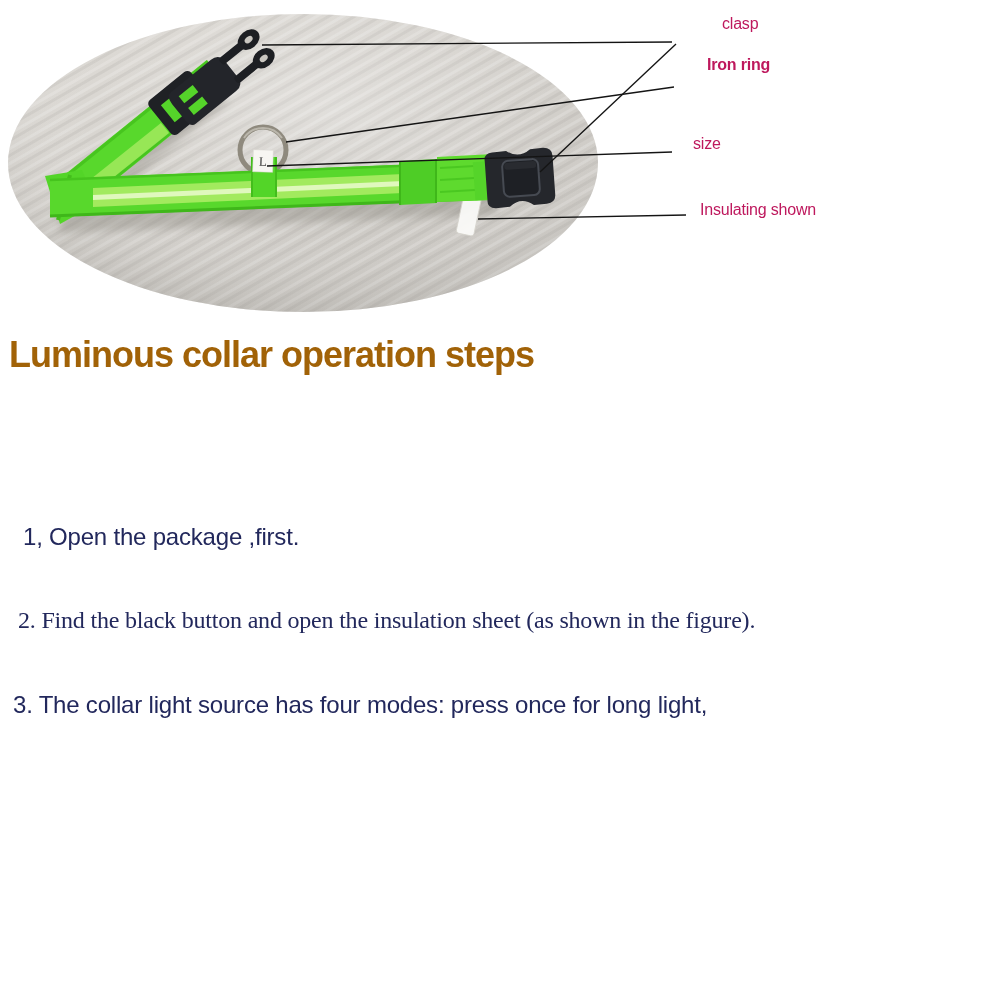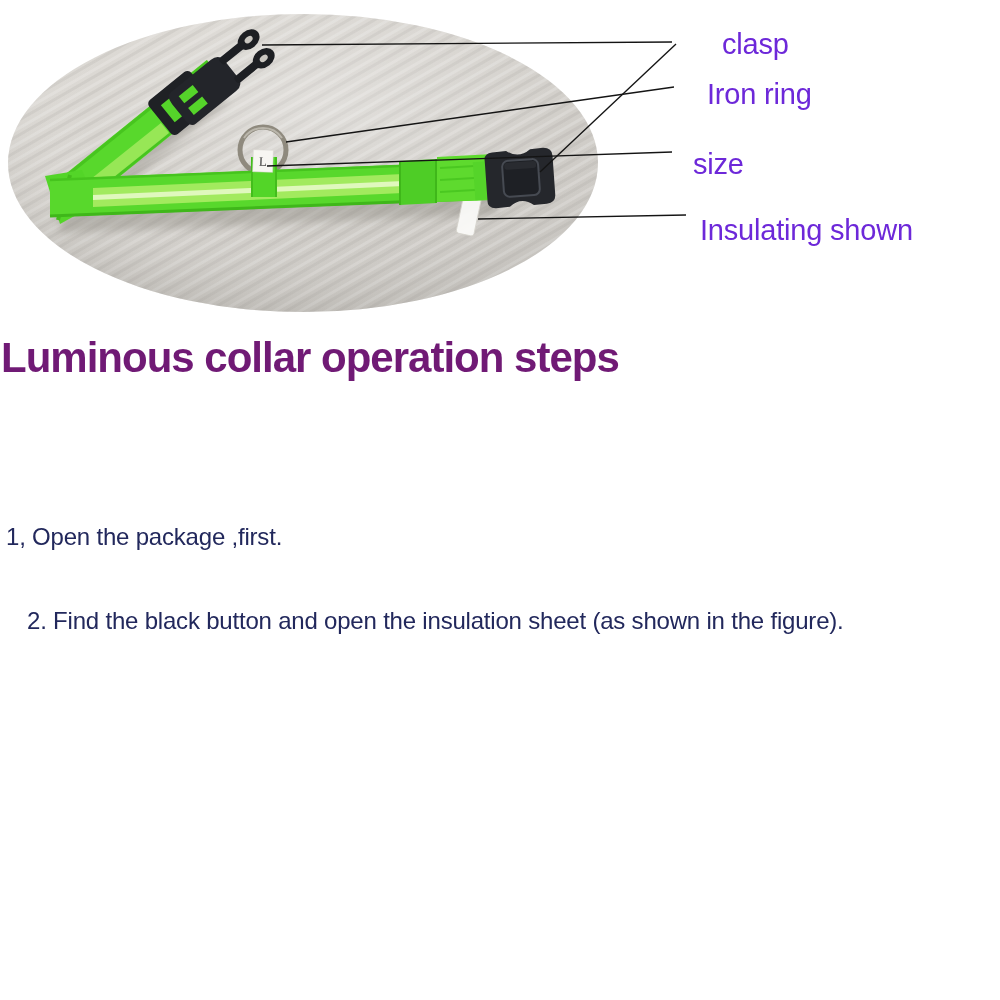--- a/index.html
+++ b/index.html
@@ -3,37 +3,37 @@
 <meta charset="utf-8">
 <style>
   html,body{margin:0;padding:0;}
   body{
     width:1000px;height:1000px;background:#ffffff;position:relative;
     font-family:"Liberation Sans", sans-serif;overflow:hidden;
   }
   .stage{position:absolute;left:0;top:0;width:1000px;height:1000px;}
   .photo-svg{position:absolute;left:0;top:0;}
   .callout{
-    position:absolute;color:#6d28d9;font-size:29px;line-height:1.1;
-    white-space:nowrap;letter-spacing:-0.2px;margin-top:14px;
+    position:absolute;color:#be185d;font-size:16px;line-height:1.1;
+    white-space:nowrap;letter-spacing:-0.2px;
   }
   .lbl-clasp{left:722px;top:15px;}
-  .lbl-ironring{left:707px;top:65px;}
+  .lbl-ironring{left:707px;top:56px;font-weight:bold;}
   .lbl-size{left:693px;top:135px;}
   .lbl-insulating{left:700px;top:201px;}
   .page-title{
-    position:absolute;left:1px;top:334px;font-size:42px;font-weight:bold;
-    color:#701a75;letter-spacing:-1px;white-space:nowrap;
+    position:absolute;left:9px;top:334px;font-size:36px;font-weight:bold;
+    color:#a16207;letter-spacing:-1px;white-space:nowrap;
   }
   .step{
     position:absolute;color:#22285c;font-size:24px;letter-spacing:-0.2px;
     white-space:nowrap;
   }
-  .step-1{left:6px;top:523px;text-align:center;}
-  .step-2{left:27px;top:607px;}
+  .step-1{left:23px;top:523px;text-align:center;}
+  .step-2{left:18px;top:607px;font-family:Liberation Serif, serif;}
   .step-3a{left:13px;top:691px;}
   .step-3b{left:41px;top:733px;}
   .step-4{left:13px;top:803px;}
 </style>
 </head>
 <body>
 
 <div class="stage">
 
   <svg class="photo-svg" width="1000" height="360" viewBox="0 0 1000 360">
@@ -144,14 +144,15 @@
 
   <div class="callout lbl-clasp">clasp</div>
   <div class="callout lbl-ironring">Iron ring</div>
   <div class="callout lbl-size">size</div>
   <div class="callout lbl-insulating">Insulating shown</div>
 
   <div class="page-title">Luminous collar operation steps</div>
 
   <div class="step step-1">1, Open the package ,first.</div>
   <div class="step step-2">2. Find the black button and open the insulation sheet (as shown in the figure).</div>
+  <div class="step step-3a">3. The collar light source has four modes: press once for long light,</div>
 
 </div>
 
 </body></html>

